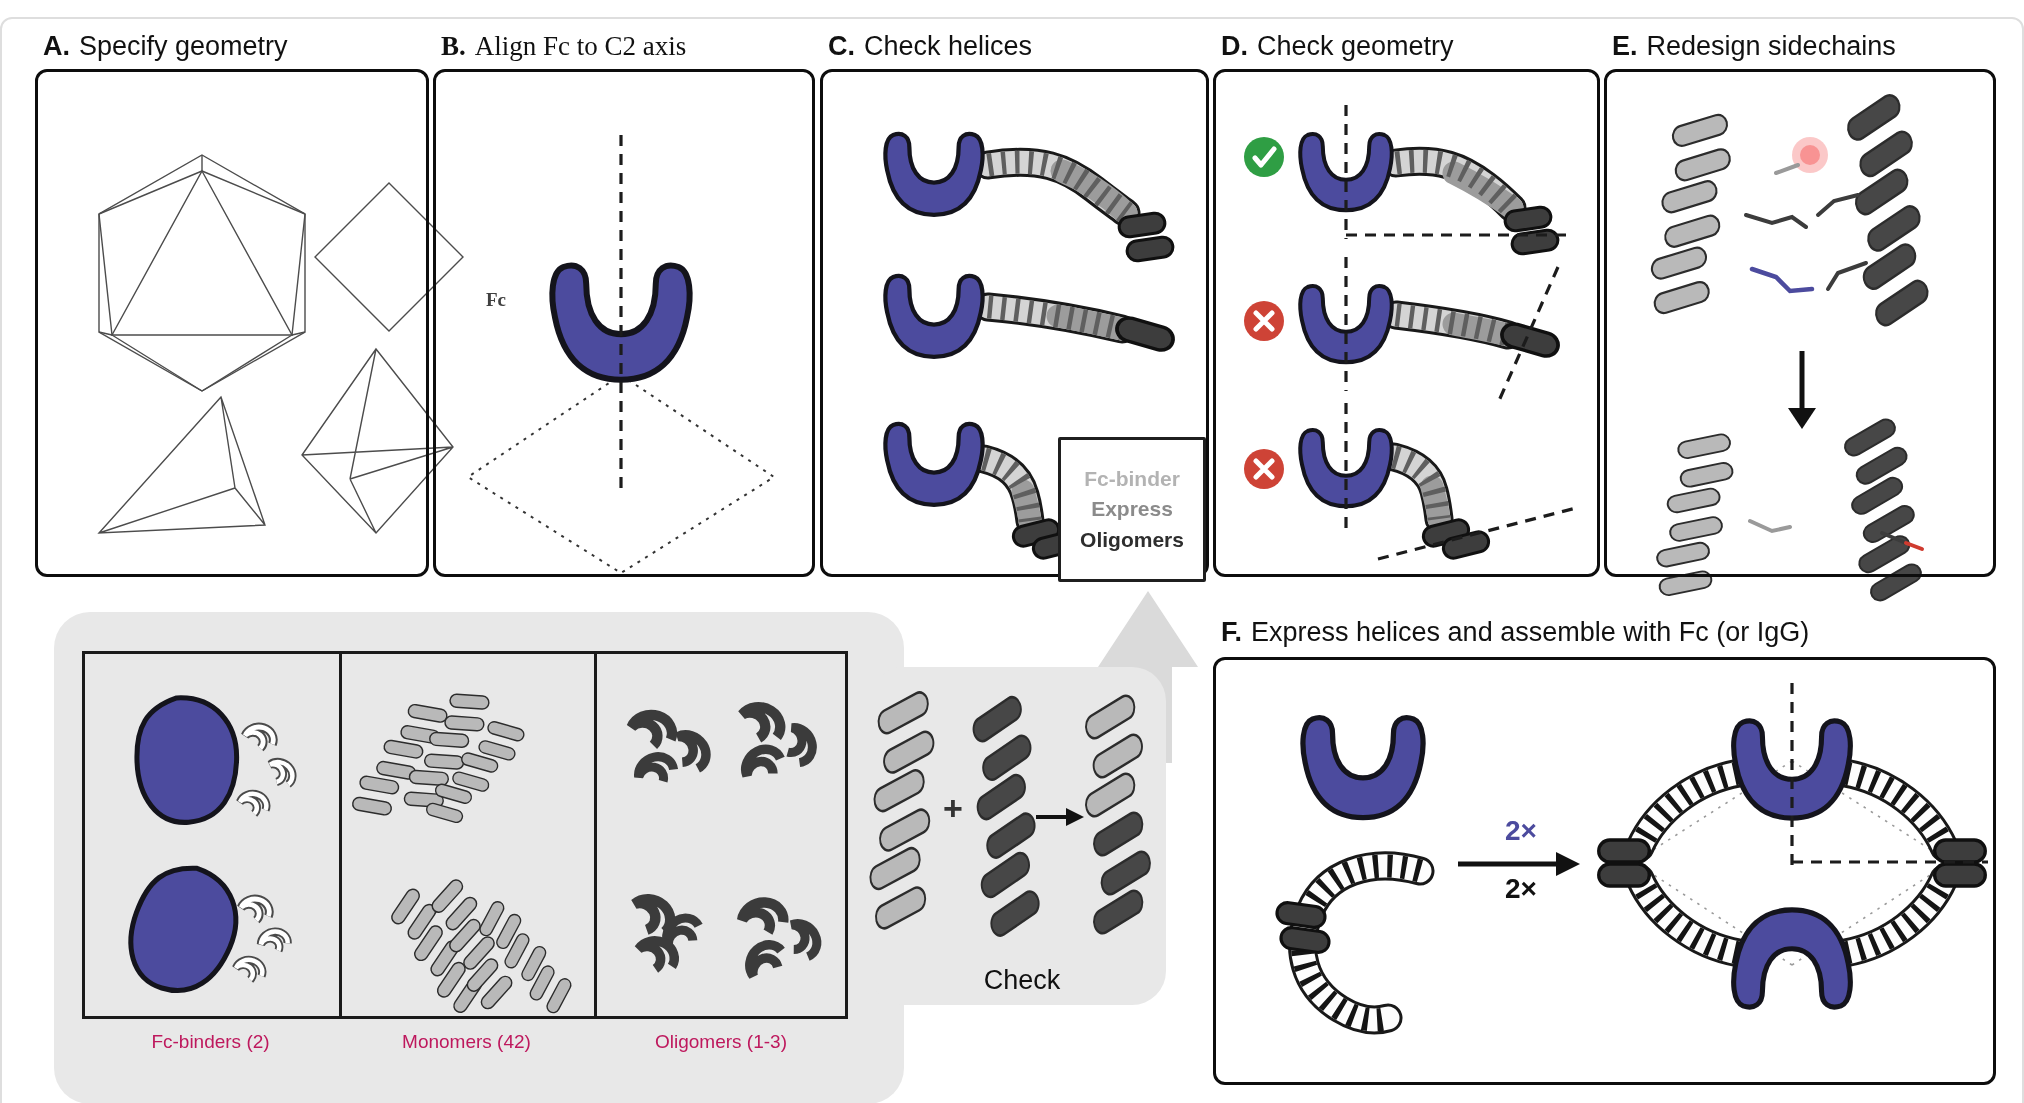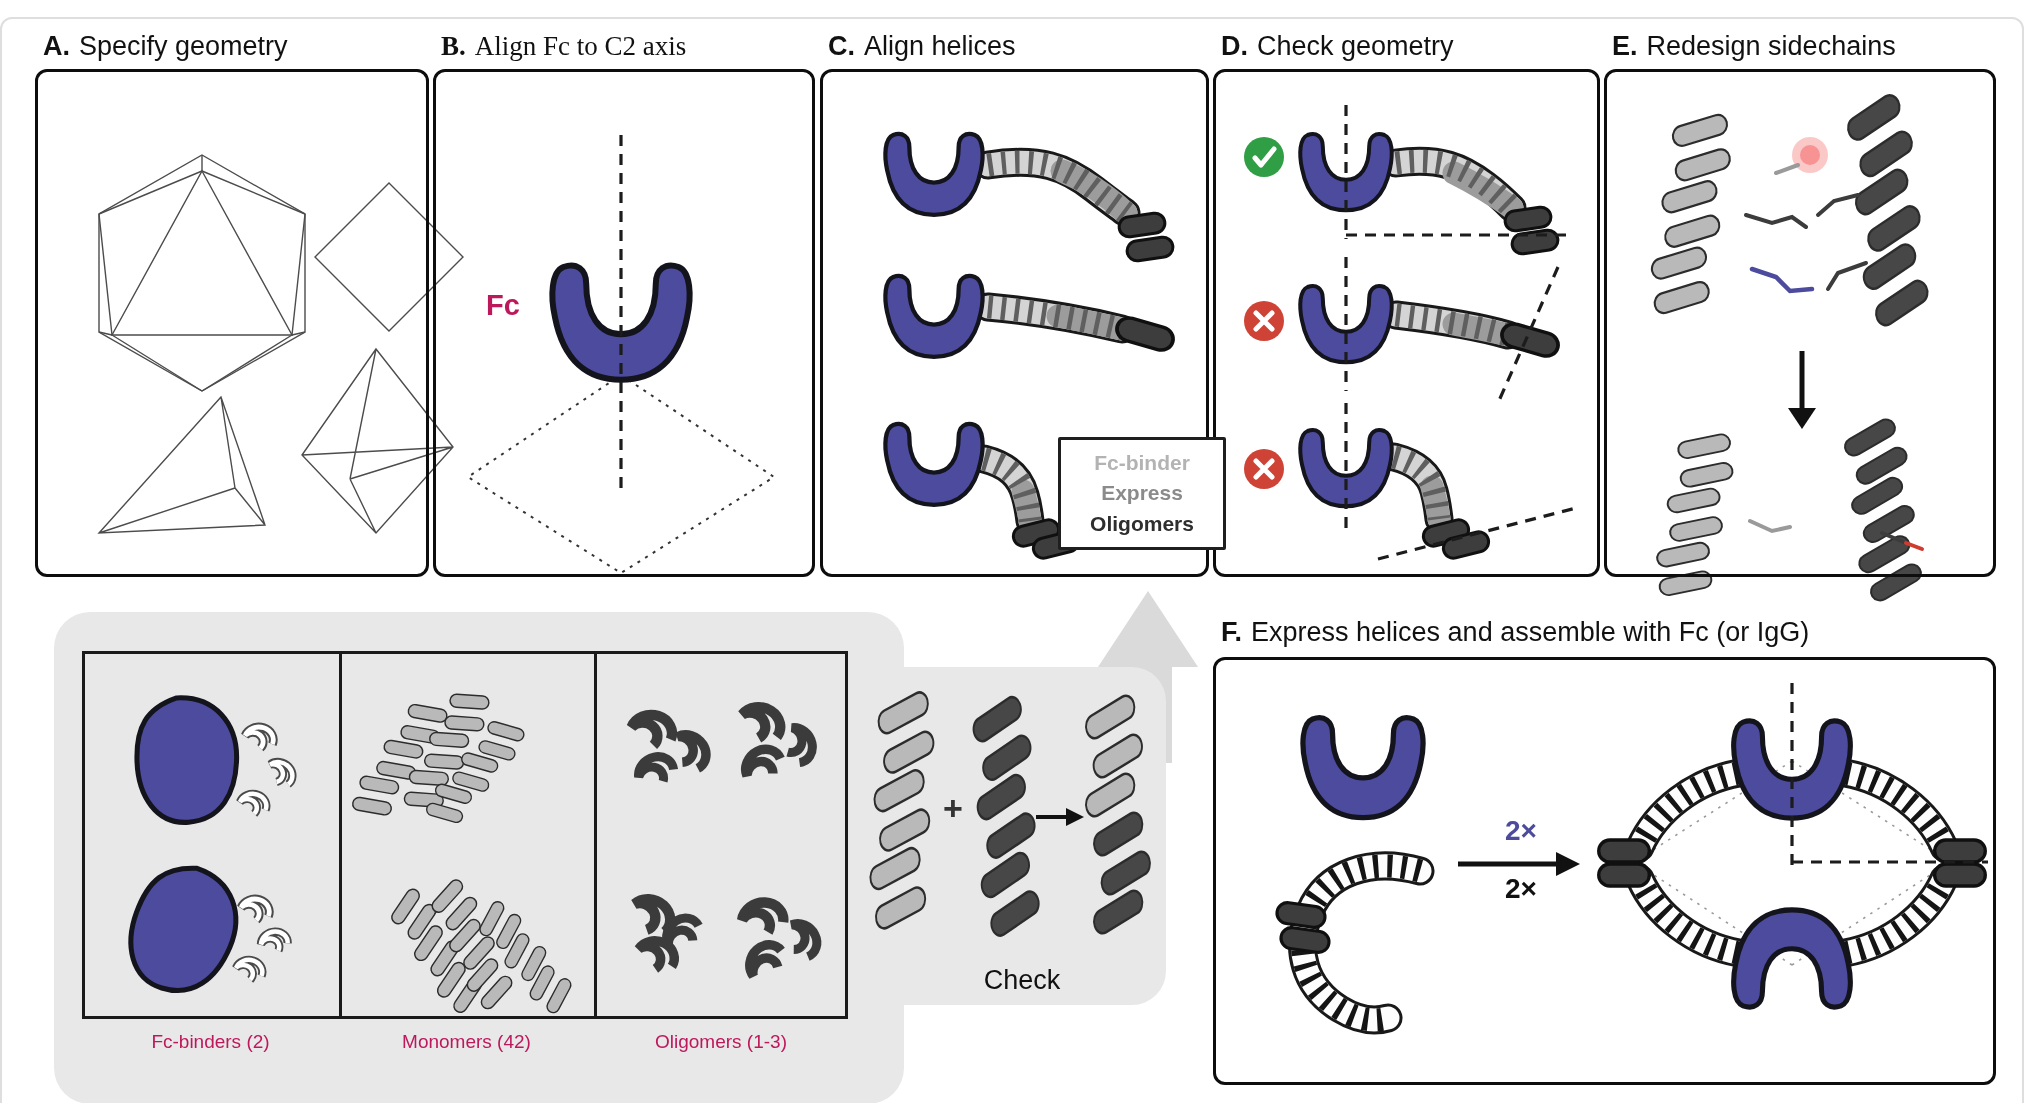--- a/index.html
+++ b/index.html
@@ -6,25 +6,25 @@
   .figure{
     position:relative;width:2024px;height:1103px;background:#ffffff;
     border:2px solid #dedede;border-radius:12px;overflow:hidden;box-sizing:border-box;
     font-family:"Liberation Sans","DejaVu Sans",sans-serif;color:#111;margin-top:17px;
   }
   svg.art{position:absolute;left:0;top:0;z-index:1;}
   .panel{position:absolute;border:3.5px solid #0d0d0d;border-radius:12px;z-index:2;box-sizing:border-box;background:transparent;}
   .plabel{position:absolute;z-index:3;font-size:27px;white-space:nowrap;color:#111;}
   .plet{font-weight:700;margin-right:9px;}
   .txt{position:absolute;z-index:3;}
-  .fclabel{font-size:29px;font-weight:700;color:#be185d;}
+  .fclabel{font-size:19px;font-weight:700;color:#404040;font-family:Liberation Serif, serif;}
   .legend{
-    position:absolute;z-index:3;left:1056px;top:418px;width:168px;
+    position:absolute;z-index:3;left:1056px;top:418px;width:148px;
     border:3px solid #1f1f1f;background:#ffffff;border-radius:2px;
-    padding:8px 4px;text-align:center;font-weight:700;font-size:21px;line-height:1.45;box-sizing:border-box;
+    padding:24px 4px;text-align:center;font-weight:700;font-size:21px;line-height:1.45;box-sizing:border-box;
   }
   .lg1{color:#b3b3b3;} .lg2{color:#8b8b8b;} .lg3{color:#2e2e2e;}
   .libframe{position:absolute;z-index:2;left:80px;top:632px;width:766px;height:368px;border:3px solid #1a1a1a;box-sizing:border-box;background:transparent;}
   .libdiv{position:absolute;z-index:2;top:632px;width:3px;height:368px;background:#1a1a1a;}
   .liblabel{position:absolute;z-index:3;top:1012px;text-align:center;font-size:19px;color:#be185d;}
   .fuselabel{position:absolute;z-index:3;left:950px;top:946px;width:140px;text-align:center;font-size:27px;color:#111;}
   .plus{position:absolute;z-index:3;left:931px;top:770px;width:40px;text-align:center;font-size:34px;font-weight:700;color:#333;}
   .mult{position:absolute;z-index:3;left:1484px;width:70px;text-align:center;font-size:28px;font-weight:700;}
   .mult.blue{top:796px;color:#4c4b9e;}
   .mult.black{top:854px;color:#111;}
@@ -348,21 +348,21 @@
   <div class="libdiv" style="left:337px;"></div>
   <div class="libdiv" style="left:592px;"></div>
 
   <div class="plabel" style="left:41px;top:12px;">
     <span class="plet">A.</span><span>Specify geometry</span>
   </div>
   <div class="plabel" style="left:439px;top:12px;font-family:Liberation Serif, serif;">
     <span class="plet">B.</span><span>Align Fc to C2 axis</span>
   </div>
   <div class="plabel" style="left:826px;top:12px;">
-    <span class="plet">C.</span><span>Align helices</span>
+    <span class="plet">C.</span><span>Check helices</span>
   </div>
   <div class="plabel" style="left:1219px;top:12px;">
     <span class="plet">D.</span><span>Check geometry</span>
   </div>
   <div class="plabel" style="left:1610px;top:12px;">
     <span class="plet">E.</span><span>Redesign sidechains</span>
   </div>
   <div class="plabel" style="left:1219px;top:598px;">
     <span class="plet">F.</span><span>Express helices and assemble with Fc (or IgG)</span>
   </div>

